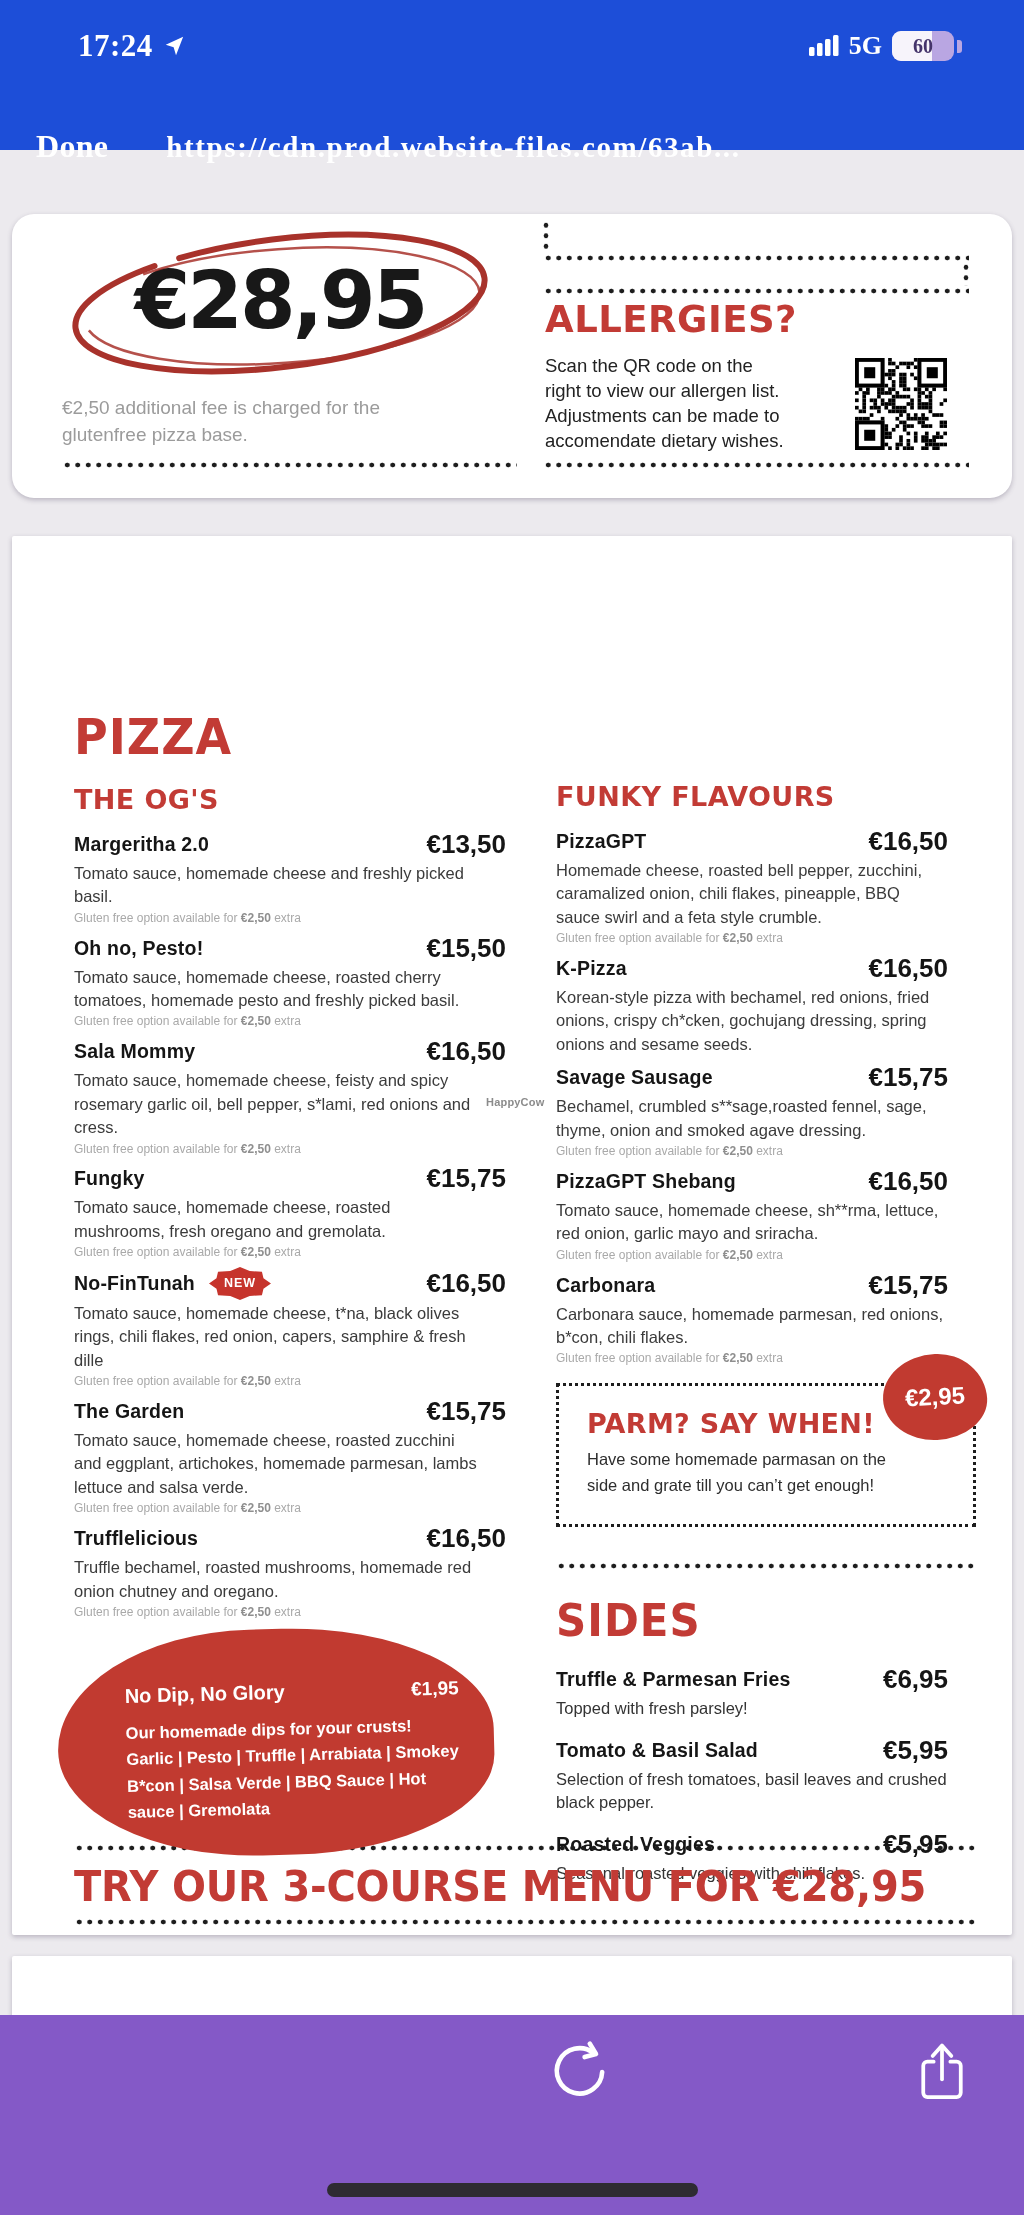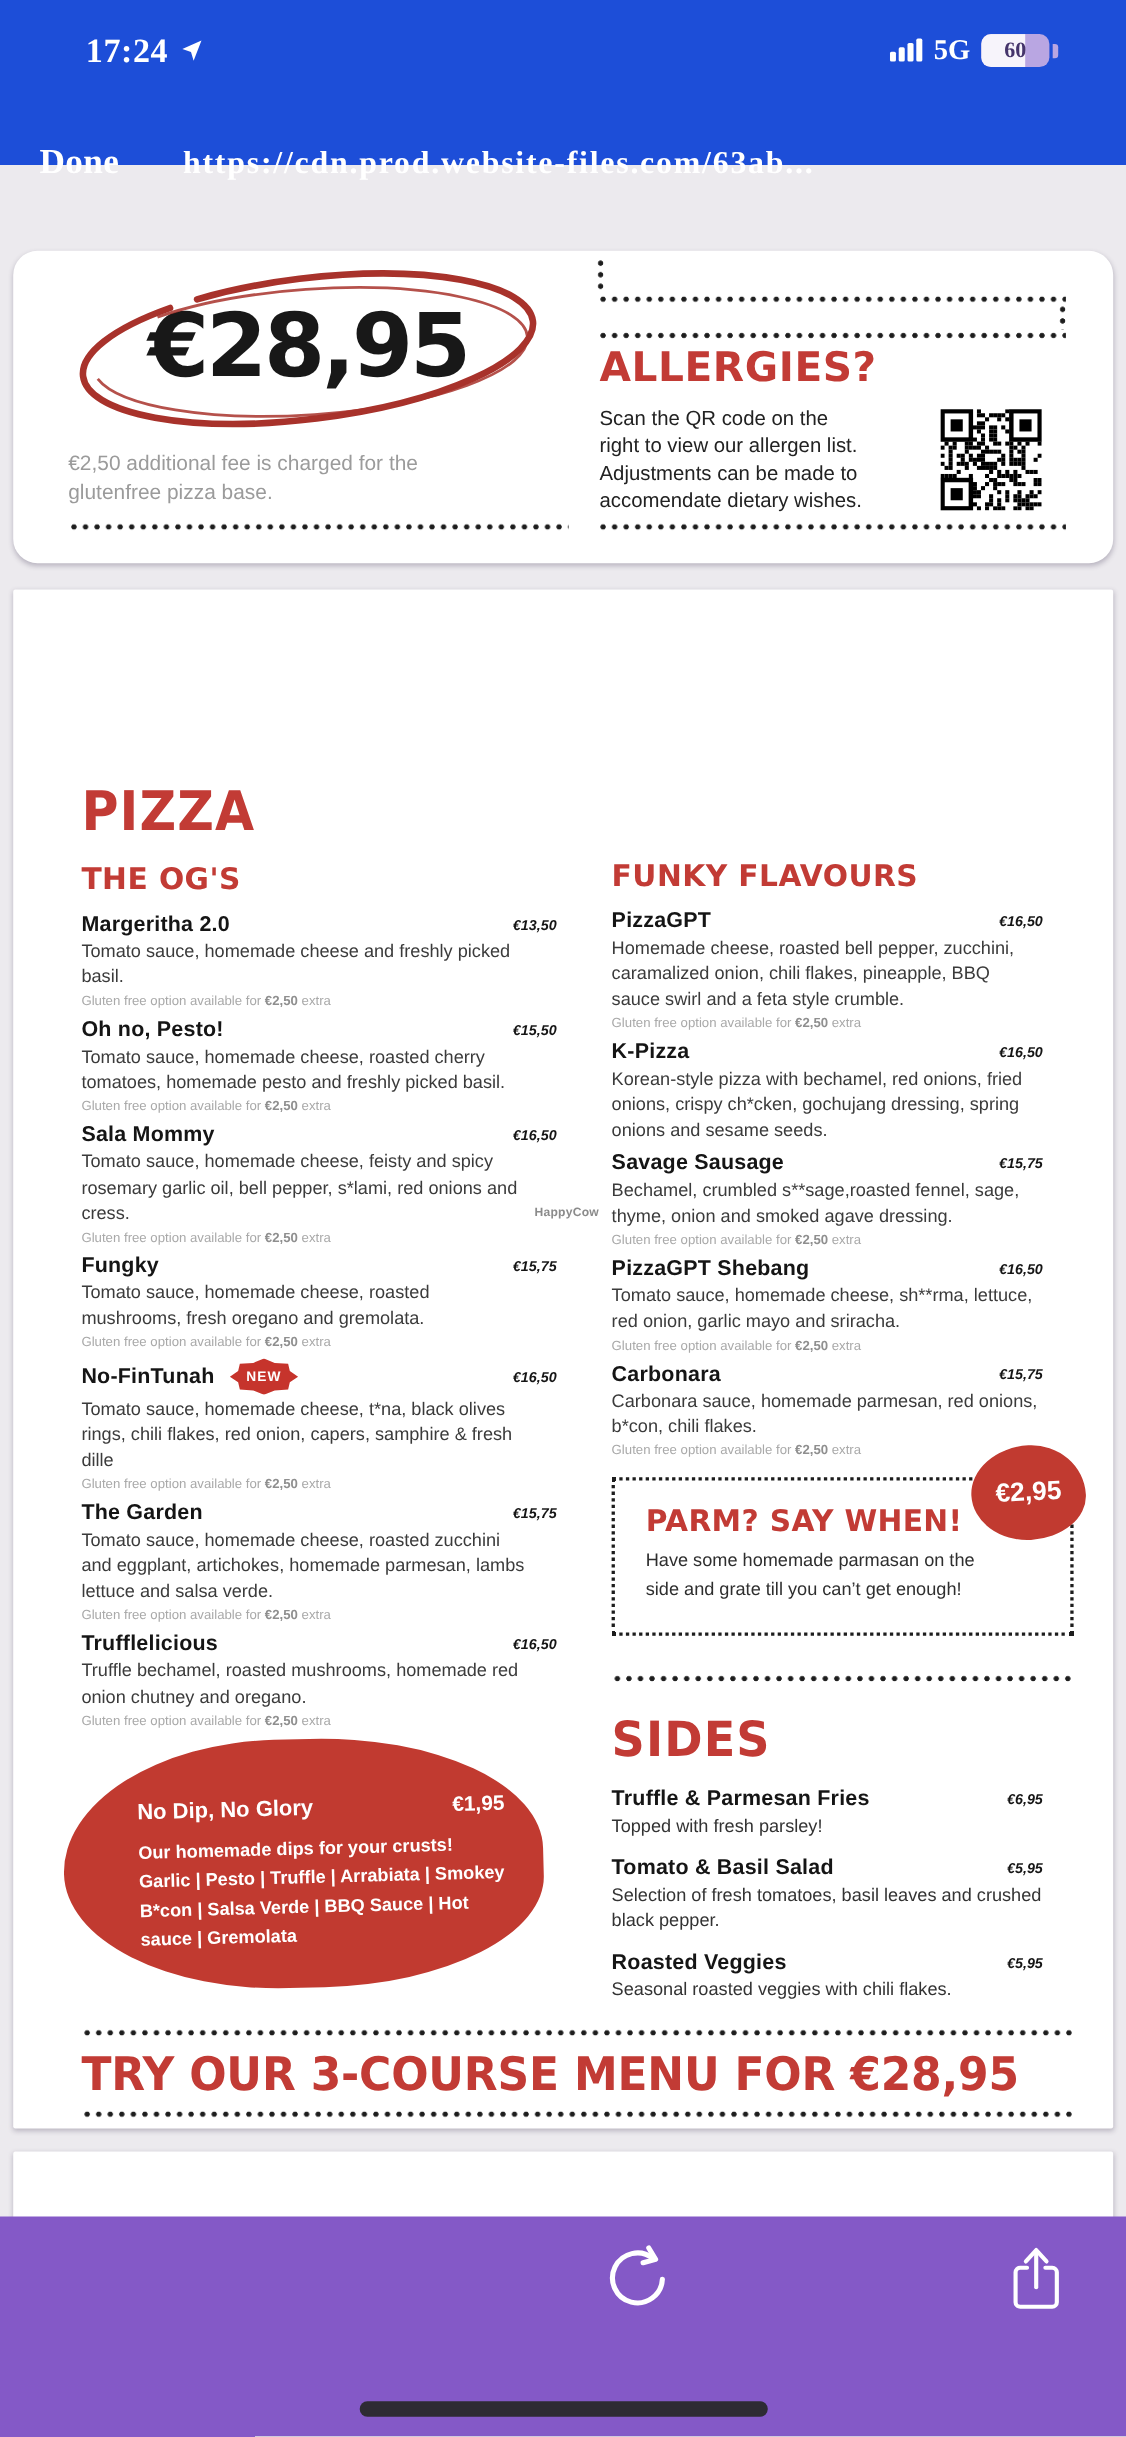--- a/index.html
+++ b/index.html
@@ -21,21 +21,21 @@
   .battery .fill { position:absolute; left:0; top:0; bottom:0; width:40px; background:#F7F4FB; }
   .battery .num { position:absolute; inset:0; display:flex; align-items:center; justify-content:center;
     font-size:20px; font-weight:700; color:#45346B; }
   .batcap { width:5px; height:13px; background:#B9A6E2; border-radius:0 3px 3px 0; margin-left:-7px; }
   .navrow { position:absolute; top:128px; left:36px; right:20px; display:flex; align-items:baseline; white-space:nowrap; overflow:hidden; }
   .done { color:#fff; font-size:32px; font-weight:700; letter-spacing:.3px; cursor:pointer; }
   .url  { color:#fff; font-size:29px; font-weight:700; letter-spacing:1.6px; margin-left:58px; }
   
   .card { position:absolute; left:12px; width:1000px; background:#fff;
     box-shadow:0 2px 5px rgba(70,60,90,.30); border-radius:2px; }
-  .card1 { top:228px; height:284px;border-radius:22px; }
+  .card1 { top:214px; height:284px;border-radius:22px; }
   .card2 { top:536px; height:1399px; padding:172px 0 0 62px; }
   .card3 { top:1956px; height:64px; }
   .disp { font-family:"DejaVu Sans", sans-serif; font-weight:800; color:#C23B35; }
   .dotrow { height:6px; background-image:radial-gradient(circle, #1d1d1d 2.1px, transparent 2.7px);
     background-size:10.5px 6px; background-repeat:repeat-x; background-position:left center; }
   .dotcol { width:6px; background-image:radial-gradient(circle, #1d1d1d 2.1px, transparent 2.7px);
     background-size:6px 10.5px; background-repeat:repeat-y; }
   
   .bigwrap { position:absolute; left:88px; top:40px; width:360px; text-align:center; }
   .bigprice { font-family:"DejaVu Sans", sans-serif; font-weight:800; font-size:80px;
@@ -53,21 +53,21 @@
   .c1r-dot3 { position:absolute; left:531px; top:248px; width:426px; }
   
   .pizza-h { font-size:46px; letter-spacing:1px; transform:scaleY(1.08); transform-origin:left top; margin-bottom:22px; }
   .cols { display:flex; gap:50px; }
   .colL { width:432px; }
   .colR { width:392px; padding-top:73px; }
   .sect { font-size:27px; letter-spacing:.4px; margin-bottom:14px; }
   .item { margin-bottom:6px; }
   .irow { display:flex; align-items:center; }
   .iname { font-weight:700; font-size:19.5px; color:#151515; letter-spacing:.2px;text-align:right; }
-  .iprice { margin-left:auto; font-weight:700; font-size:13px; color:#151515;font-style:italic; }
+  .iprice { margin-left:auto; font-weight:700; font-size:26px; color:#151515; }
   .idesc { font-size:16.5px; line-height:1.42; margin-top:2px; color:#3b3b3b; max-width:405px; }
   .colR .idesc { max-width:392px; }
   .ignote { font-size:12px; line-height:1.40; margin-top:1px; color:#A9A9A9; }
   .ignote b { color:#8F8F8F; font-weight:700; }
   .new-badge { width:62px; height:33px; margin-left:14px; background:#C6342C; color:#fff;
     display:flex; align-items:center; justify-content:center; font-size:12.5px; font-weight:700; letter-spacing:1px;
     clip-path:polygon(100% 50%,87.9% 65.7%,85.4% 85.4%,65.7% 87.9%,50% 100%,34.3% 87.9%,14.6% 85.4%,12.1% 65.7%,0% 50%,12.1% 34.3%,14.6% 14.6%,34.3% 12.1%,50% 0%,65.7% 12.1%,85.4% 14.6%,87.9% 34.3%); }
   .blob { position:relative; z-index:2; width:436px; height:226px; margin:8px 0 0 -16px;
     background:#C13A30; color:#fff; padding:52px 34px 0 68px;
     border-radius:48% 52% 50% 50% / 56% 50% 46% 52%; transform:rotate(-1.5deg); }

